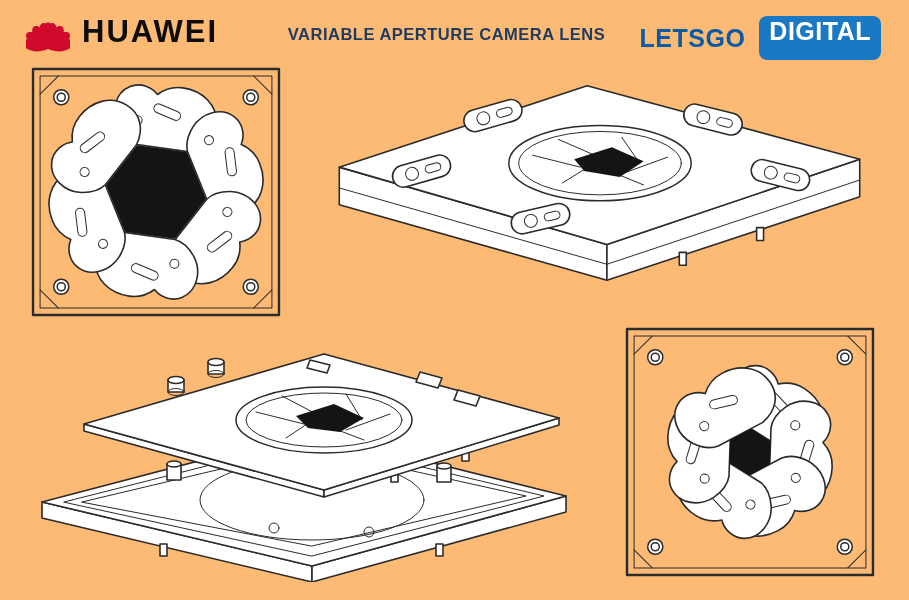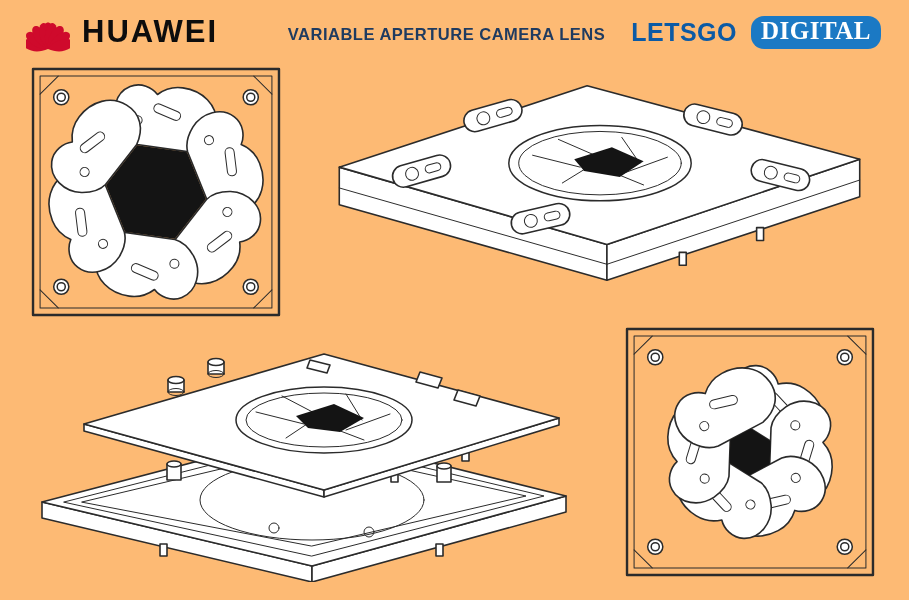--- a/index.html
+++ b/index.html
@@ -7,21 +7,21 @@
         font-family:"Liberation Sans",sans-serif;}
 
   
   .brand-left{position:absolute;left:26px;top:12px;display:flex;align-items:center;gap:12px;}
   .huawei-text{font-size:31px;font-weight:bold;letter-spacing:2px;color:#0d0d0d;}
   .page-title{position:absolute;left:0;right:16px;top:25px;text-align:center;
               font-size:16.5px;font-weight:bold;letter-spacing:.5px;color:#1f3b60;}
   .brand-right{position:absolute;right:28px;top:16px;display:flex;align-items:center;gap:14px;}
   .letsgo{font-size:25px;font-weight:bold;color:#0b5aa5;letter-spacing:.5px;}
   .digital{font-size:25px;font-weight:bold;color:#ffffff;background:#1b79c4;
-           padding:1px 10px 4px;border-radius:13px;letter-spacing:.5px;font-family:Liberation Serif, serif;}
+           padding:1px 10px 14px;border-radius:8px;letter-spacing:.5px;}
 
   
   .fig{position:absolute;}
   .fig svg{display:block;width:100%;height:100%;}
   #fig1{left:30px;top:66px;width:252px;height:252px;}
   #fig2{left:322px;top:68px;width:555px;height:228px;}
   #fig3{left:24px;top:332px;width:555px;height:250px;}
   #fig4{left:622px;top:326px;width:256px;height:252px;}
 
   .ln{stroke:#2b2b2b;fill:none;stroke-width:1.5;stroke-linejoin:round;stroke-linecap:round;}

